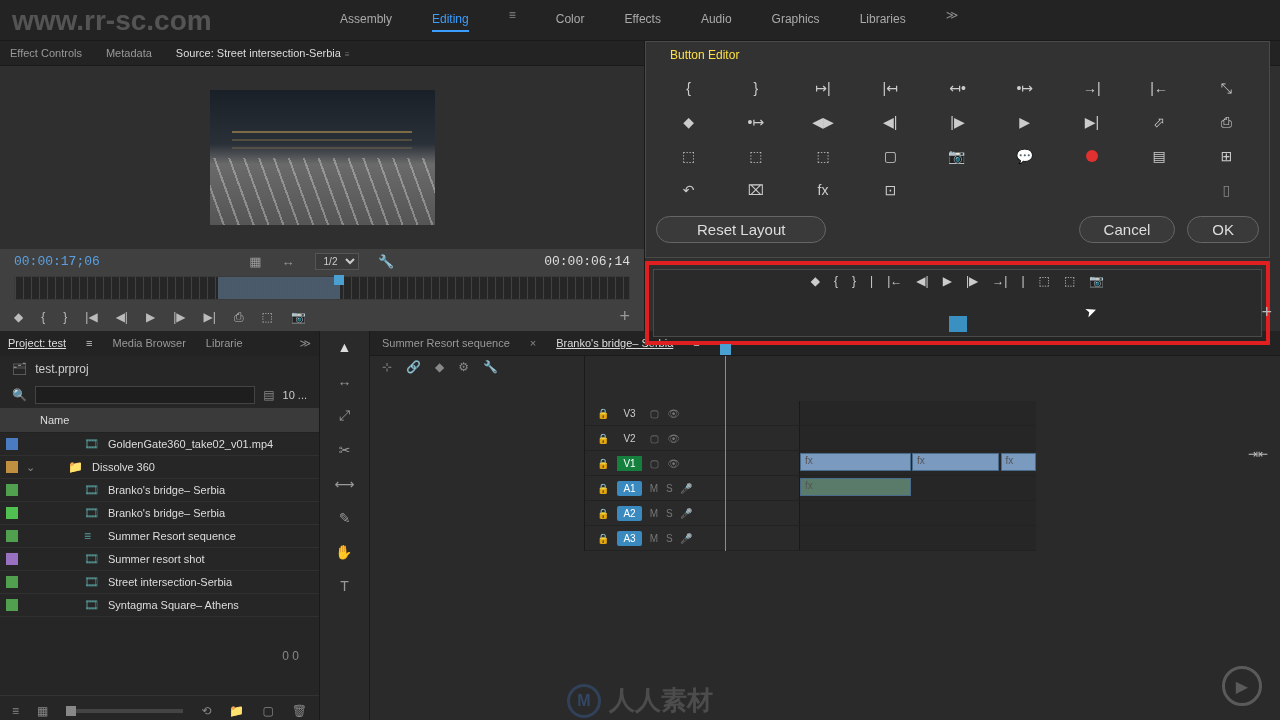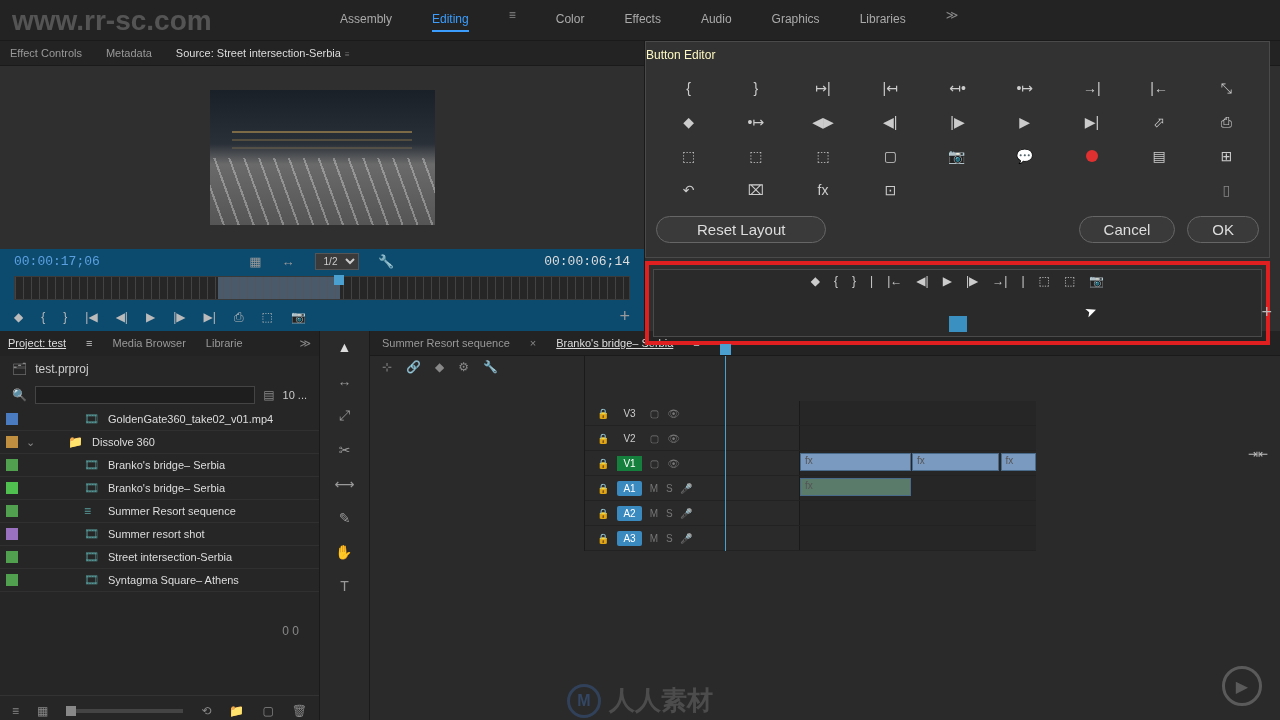--- a/index.html
+++ b/index.html
@@ -13,21 +13,21 @@
 .workspace-tabs .tab.active { color: #3b9eff; border-bottom: 2px solid #3b9eff; }
 .workspace-tabs .menu-icon { color: #888; }
 .workspace-tabs .more { color: #888; margin-left: auto; }
 
 
 .row { display: flex; }
 .upper { height: 290px; }
 .lower { height: 395px; }
 
 
-.source-area { width: 645px; background: #0c4a6e; display: flex; flex-direction: column; border-right: 1px solid #1a1a1a; }
+.source-area { width: 645px; background: #404040; display: flex; flex-direction: column; border-right: 1px solid #1a1a1a; }
 .program-area { flex: 1; background: #2f2f2f; display: flex; flex-direction: column; position: relative; }
 
 .panel-tabs { display: flex; padding: 6px 10px; gap: 24px; background: #232323; border-bottom: 1px solid #1a1a1a; font-size: 11px; }
 .panel-tabs .ptab { color: #999; cursor: pointer; }
 .panel-tabs .ptab.active { color: #ddd; }
 .panel-tabs .tri { font-size: 8px; color: #777; margin-left: 4px; }
 
 .monitor-body { flex: 1; display: flex; justify-content: center; align-items: center; background: #2f2f2f; }
 .thumb { width: 225px; height: 135px; background: linear-gradient(180deg, #1a2028 0%, #2a3038 40%, #6a6a6a 55%, #555 100%); position: relative; }
 .thumb::before { content: ""; position: absolute; top: 30%; left: 10%; width: 80%; height: 2px; background: rgba(255,200,100,0.4); box-shadow: 0 8px 0 rgba(255,200,100,0.2), 0 16px 0 rgba(255,200,100,0.15); }
@@ -43,21 +43,21 @@
 .scrub::before { content: ""; position: absolute; left: 33%; right: 47%; top: 0; bottom: 0; background: #4a5a6a; }
 .scrub .playhead { position: absolute; left: 52%; top: -2px; width: 10px; height: 10px; background: #4aa0d0; }
 .scrub .ticks { position: absolute; inset: 0; background: repeating-linear-gradient(90deg, #555 0, #555 1px, transparent 1px, transparent 8px); opacity: 0.6; }
 
 .transport { display: flex; justify-content: center; gap: 18px; padding: 4px 14px; color: #aaa; font-size: 12px; align-items: center; }
 .transport .btn { cursor: pointer; color: #bbb; }
 .transport .plus { margin-left: auto; font-size: 18px; color: #999; }
 
 
 .button-editor { position: absolute; top: 0; left: 0; right: 10px; background: #323232; border: 1px solid #4a4a4a; z-index: 50; padding-bottom: 8px; }
-.be-title { padding: 6px 0; font-size: 12px; color: #fef9c3; }
+.be-title { padding: 6px 24px; font-size: 12px; color: #fde047; }
 .be-grid { display: grid; grid-template-columns: repeat(9, 1fr); gap: 2px; padding: 4px 10px; }
 .be-cell { height: 32px; display: flex; align-items: center; justify-content: center; color: #ccc; cursor: grab; font-size: 14px; }
 .be-cell.divider { color: #888; }
 .be-cell .dot-red { width: 12px; height: 12px; background: #e03030; border-radius: 50%; }
 .be-buttons { display: flex; gap: 12px; padding: 6px 10px; }
 .be-buttons button { background: #3a3a3a; color: #ddd; border: 1px solid #666; border-radius: 14px; padding: 4px 24px; font-size: 15px; cursor: pointer; }
 .be-buttons .spacer { flex: 1; }
 .be-buttons button.reset { padding: 4px 40px; }
 
 .highlight-box { position: absolute; left: 0; right: 10px; top: 220px; border: 4px solid #e02020; padding: 4px; }
@@ -292,20 +292,21 @@
     <div class="proj-file">
       <span class="bin-icon">🗂</span>
       <span>test.prproj</span>
     </div>
     <div class="proj-search">
       <span style="color:#888">🔍</span>
       <input placeholder="" style="">
       <span style="color:#888">▤</span>
       <span class="count">10 ...</span>
     </div>
+    <div class="proj-header">Name</div>
     <div class="proj-list">
       <div class="proj-item">
           <span class="chip" style="background:#4a7ac0"></span>
           <span class="caret"></span>
           <span style="width:32px"></span>
           <span class="icon">🎞</span>
           <span class="name">GoldenGate360_take02_v01.mp4</span>
         </div>
       <div class="proj-item">
           <span class="chip" style="background:#c09040"></span>

